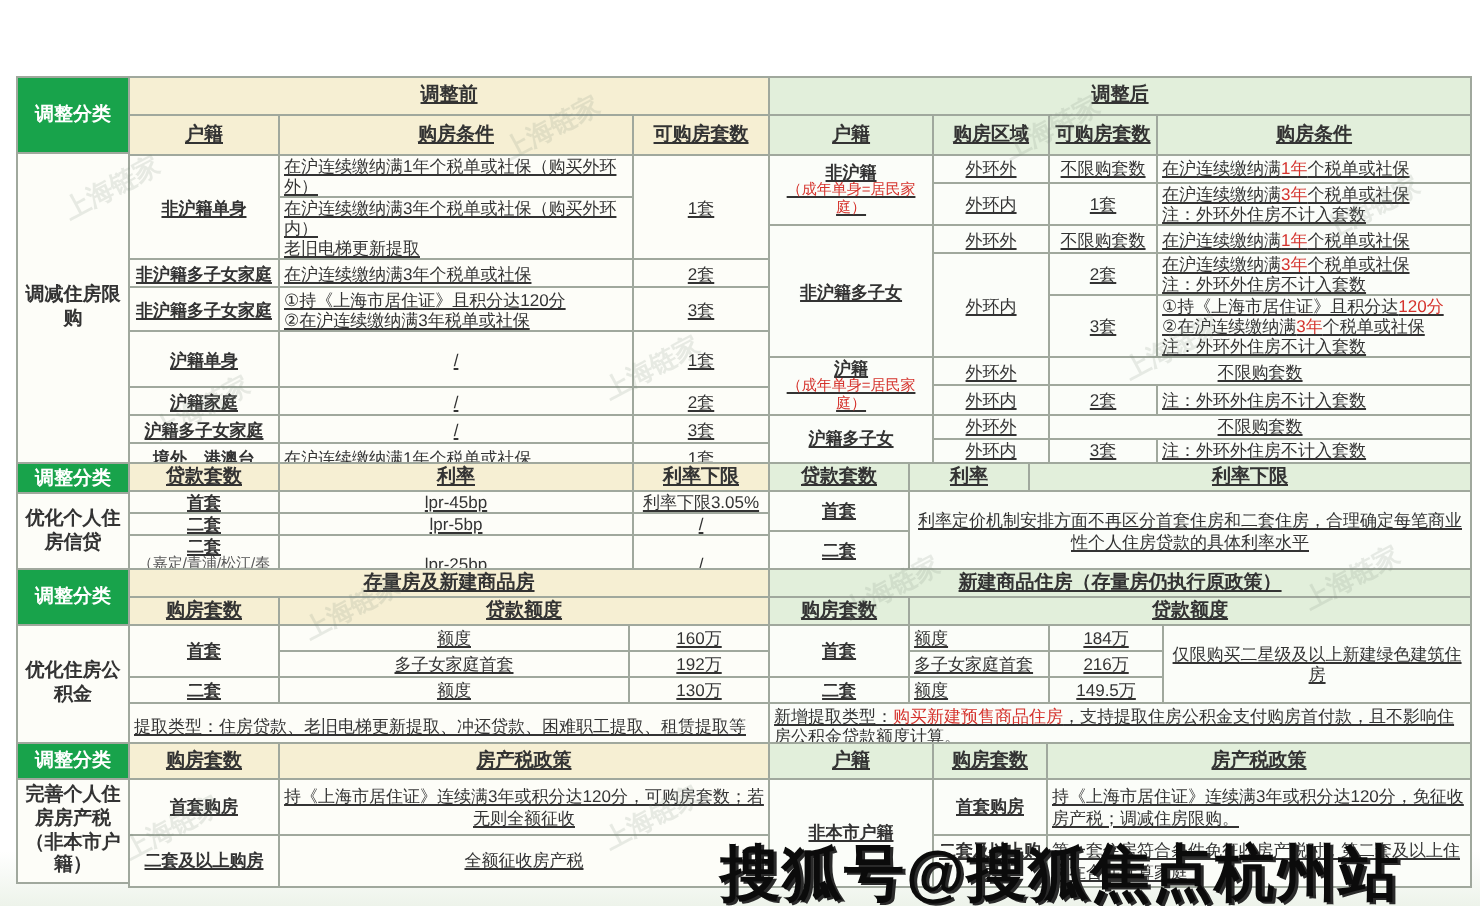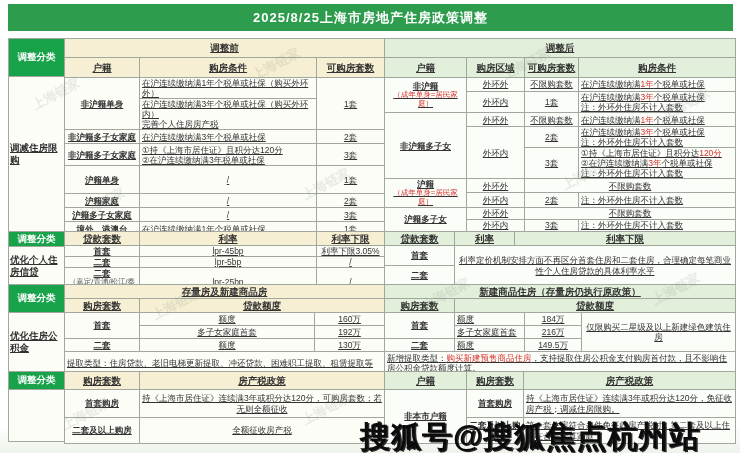--- a/index.html
+++ b/index.html
@@ -11,22 +11,22 @@
        font-family:"Liberation Sans","DejaVu Sans",sans-serif;color:#333;}
   .page{position:absolute;inset:0;background:linear-gradient(#ffffff 94%,#edf3ea);}
   .titlebar{position:absolute;left:8px;top:4px;width:725px;height:27px;background:var(--title-green);
     color:#fff;font-weight:bold;font-size:13px;display:flex;align-items:center;justify-content:center;letter-spacing:1px;}
   .board{position:absolute;left:8px;top:38px;width:725px;}
   .sec{display:flex;align-items:stretch;}
   .sec + .sec{margin-top:-1px;}
   .cat{width:55px;min-width:55px;display:flex;flex-direction:column;border:1px solid var(--border);background:var(--body-bg);}
   .cat-head{background:var(--category-green);color:#fff;font-weight:bold;font-size:9.5px;
     display:flex;align-items:center;justify-content:center;border-bottom:1px solid var(--border);}
-  .cat-body{flex:1;display:flex;align-items:center;justify-content:center;
-    font-weight:bold;font-size:9.5px;padding:1px;line-height:1.25;text-decoration:underline;}
+  .cat-body{flex:1;display:flex;align-items:center;justify-content:center;text-align:center;
+    font-weight:bold;font-size:9.5px;padding:1px;line-height:1.25;}
   table{border-collapse:collapse;table-layout:fixed;margin-left:-1px;text-decoration:underline;}
   td,th{border:1px solid var(--border);padding:0 2px;font-size:8.5px;line-height:1.18;
     text-align:center;vertical-align:middle;overflow:hidden;font-weight:normal;}
   .hL{background:var(--header-cream);font-weight:bold;font-size:9.5px;}
   .hG{background:var(--header-green);font-weight:bold;font-size:9.5px;}
   .tblL td{background:var(--body-bg);}
   .tblR td{background:#fbfdf9;}
   .L{text-align:left;}
   .bold{font-weight:bold;}
   .red{color:var(--red);}
@@ -34,21 +34,20 @@
   .sub-red{display:block;font-size:7.5px;color:var(--red);}
   .wm{position:absolute;color:#7b8a7b;opacity:.16;transform:rotate(-28deg);
     font-size:13px;font-weight:bold;pointer-events:none;white-space:nowrap;}
   .wm-main{position:absolute;left:360px;top:417px;font-size:30px;font-weight:bold;color:#0b0b0b;
     white-space:nowrap;letter-spacing:1px;text-shadow:1.5px 1px 0 #2a2a2a;transform:scaleY(1.02);}
 </style>
 </head>
 <body>
 
 <div class="page">
-  <div class="titlebar">2025/8/25上海市房地产住房政策调整</div>
 
   <div class="board">
 
     <div class="sec" style="height:194px">
       <div class="cat">
         <div class="cat-head" style="height:37px">调整分类</div>
         <div class="cat-body">调减住房限购</div>
       </div>
       <table class="tblL" style="width:320px;height:100%">
         <colgroup>
@@ -66,21 +65,21 @@
           <th class="hL">可购房套数</th>
         </tr>
         <tr style="height:14px">
           <td rowspan="2" class="bold">非沪籍单身</td>
           <td class="L">在沪连续缴纳满1年个税单或社保（购买外环外）</td>
           <td rowspan="2">1套</td>
         </tr>
         <tr style="height:20px">
               <td class="L">
                 <div><span>在沪连续缴纳满3年个税单或社保（购买外环内）</span></div>
-                <div><span>完善个人住房房产税</span></div>
+                <div><span>老旧电梯更新提取</span></div>
               </td>
             </tr>
         <tr style="height:14px">
           <td class="bold">非沪籍多子女家庭</td>
           <td class="L">在沪连续缴纳满3年个税单或社保</td>
           <td>2套</td>
         </tr>
         <tr style="height:22px">
           <td class="bold">非沪籍多子女家庭</td>
           <td class="L">
@@ -335,20 +334,21 @@
                 <div><span>新增提取类型：</span><span class="red">购买新建预售商品住房</span><span>，支持提取住房公积金支付购房首付款，且不影响住房公积金贷款额度计算。</span></div>
               </td>
             </tr>
       </tbody>
         </table>
     </div>
 
     <div class="sec" style="height:71px">
       <div class="cat">
         <div class="cat-head" style="height:17px">调整分类</div>
+        <div class="cat-body">完善个人住房房产税（非本市户籍）</div>
       </div>
       <table class="tblL" style="width:320px;height:100%">
         <colgroup>
             <col style="width:75px">
             <col style="width:245px">
           </colgroup>
         <tbody>
             <tr>
           <th class="hL" style="height:17px">购房套数</th>
           <th class="hL">房产税政策</th>

